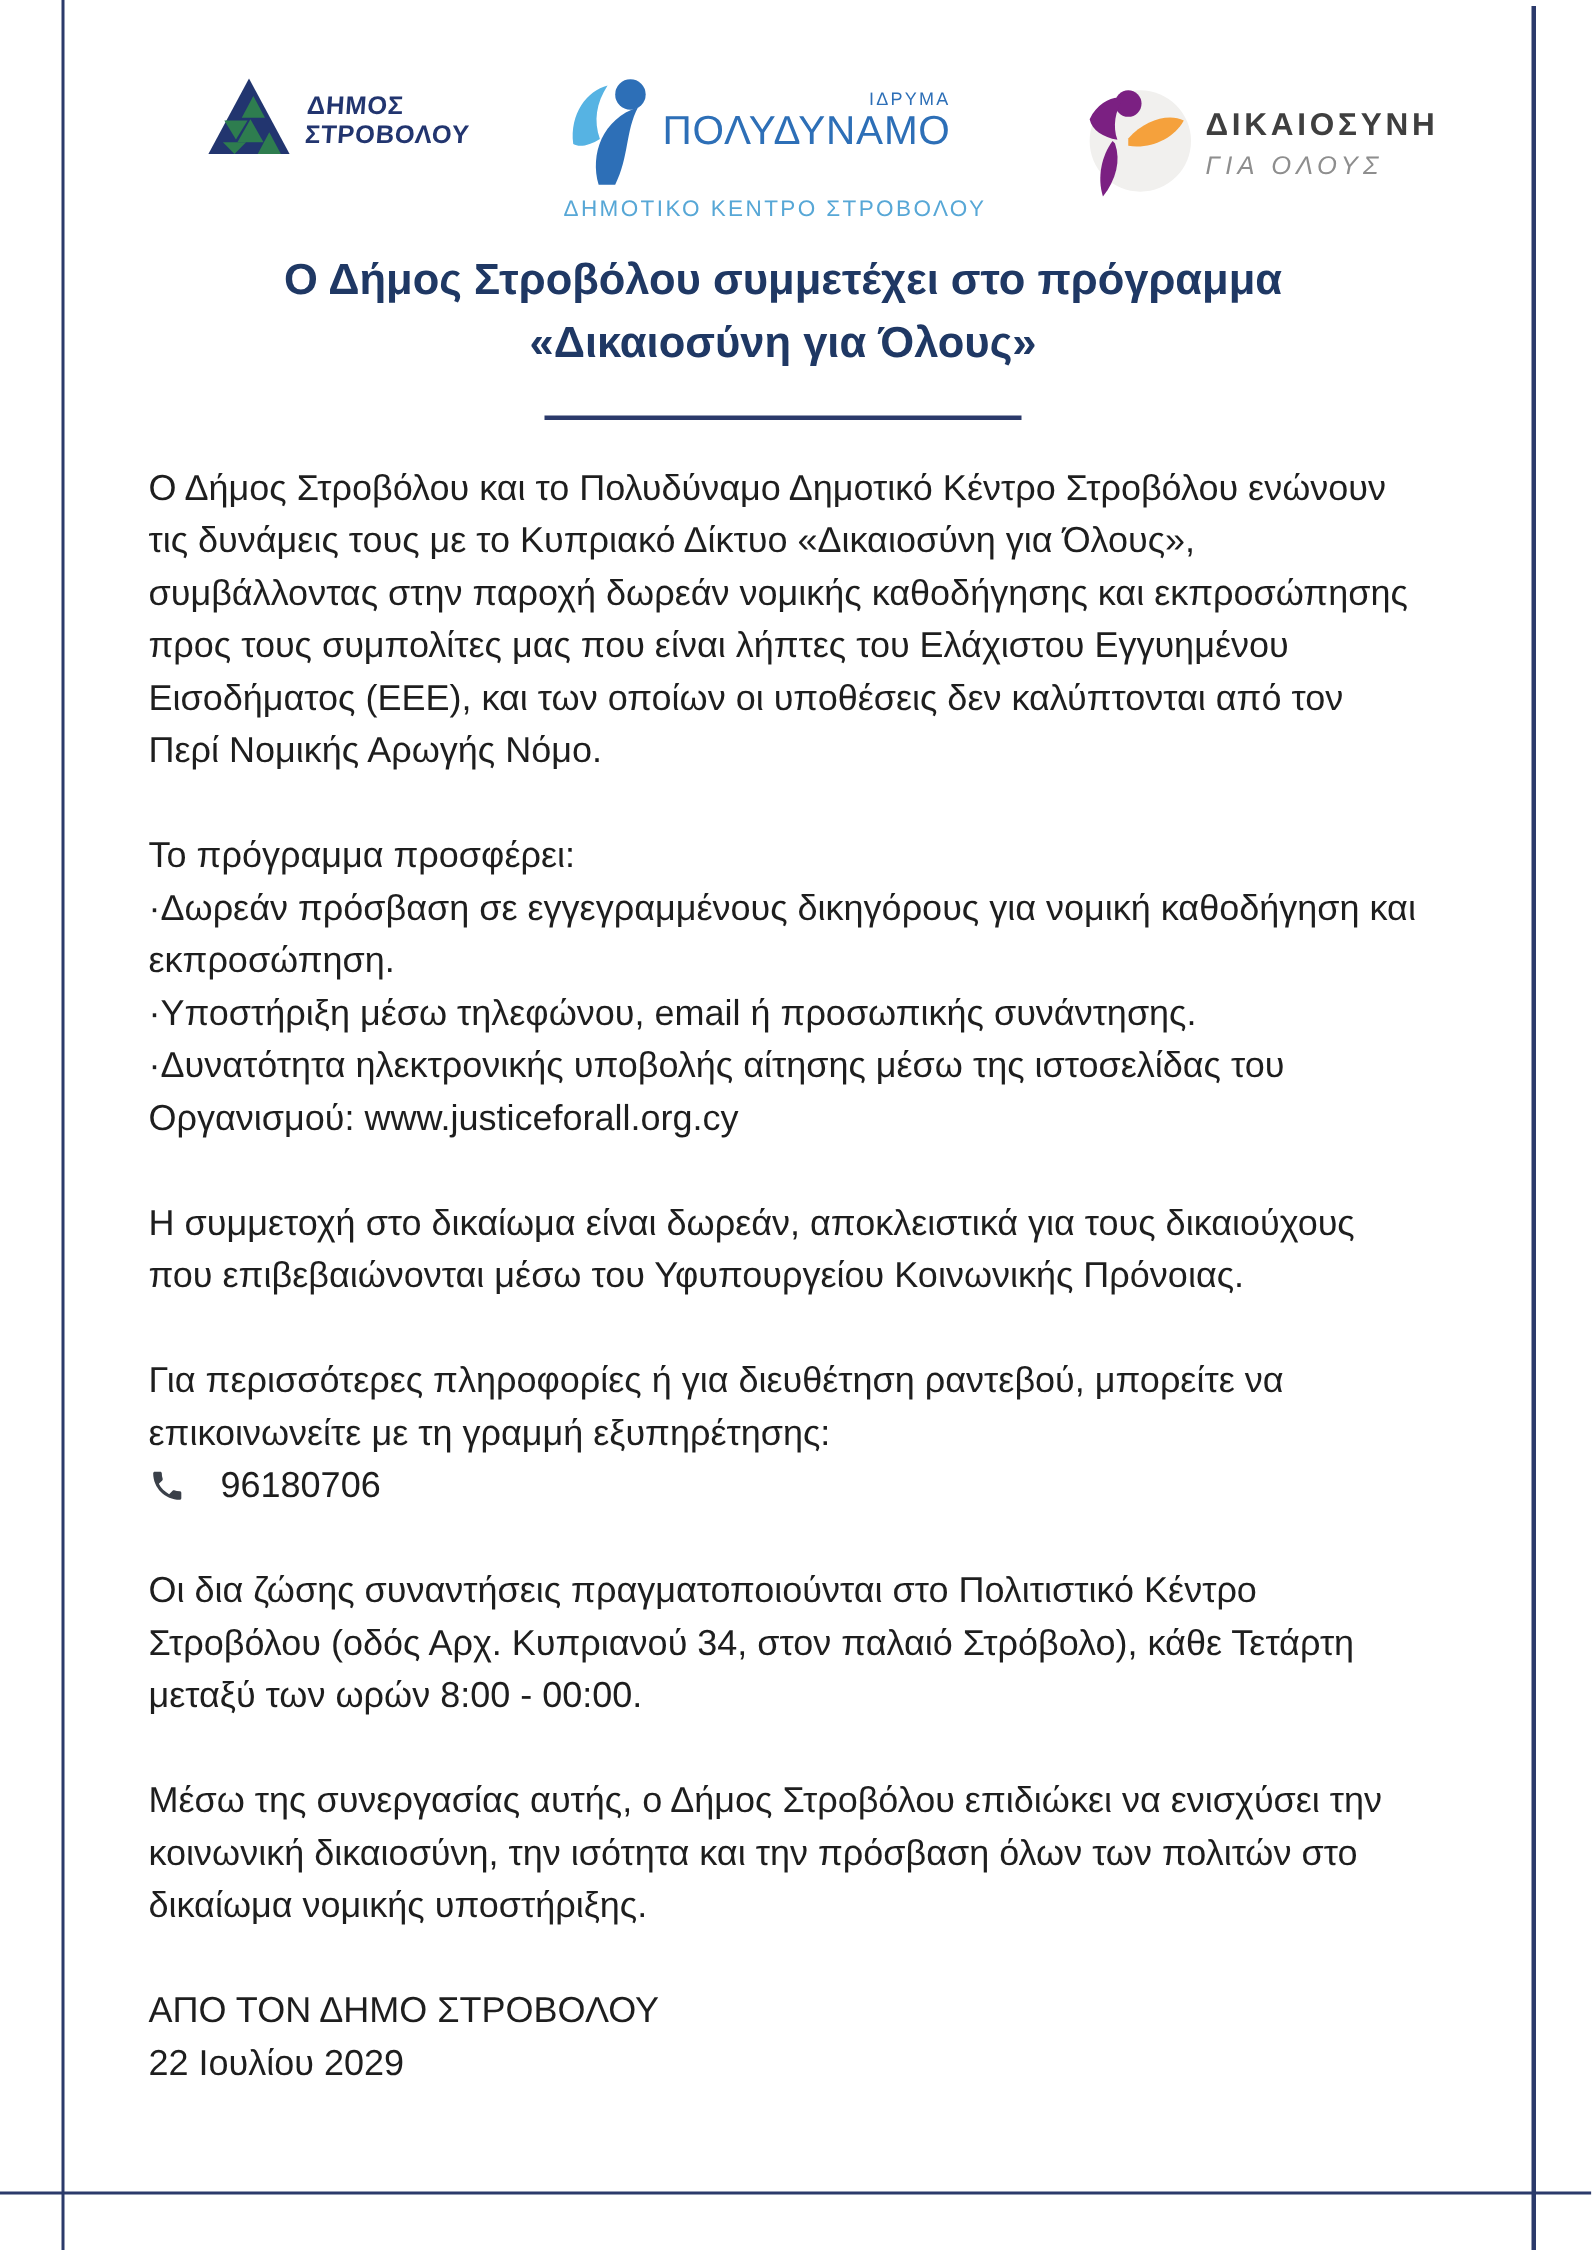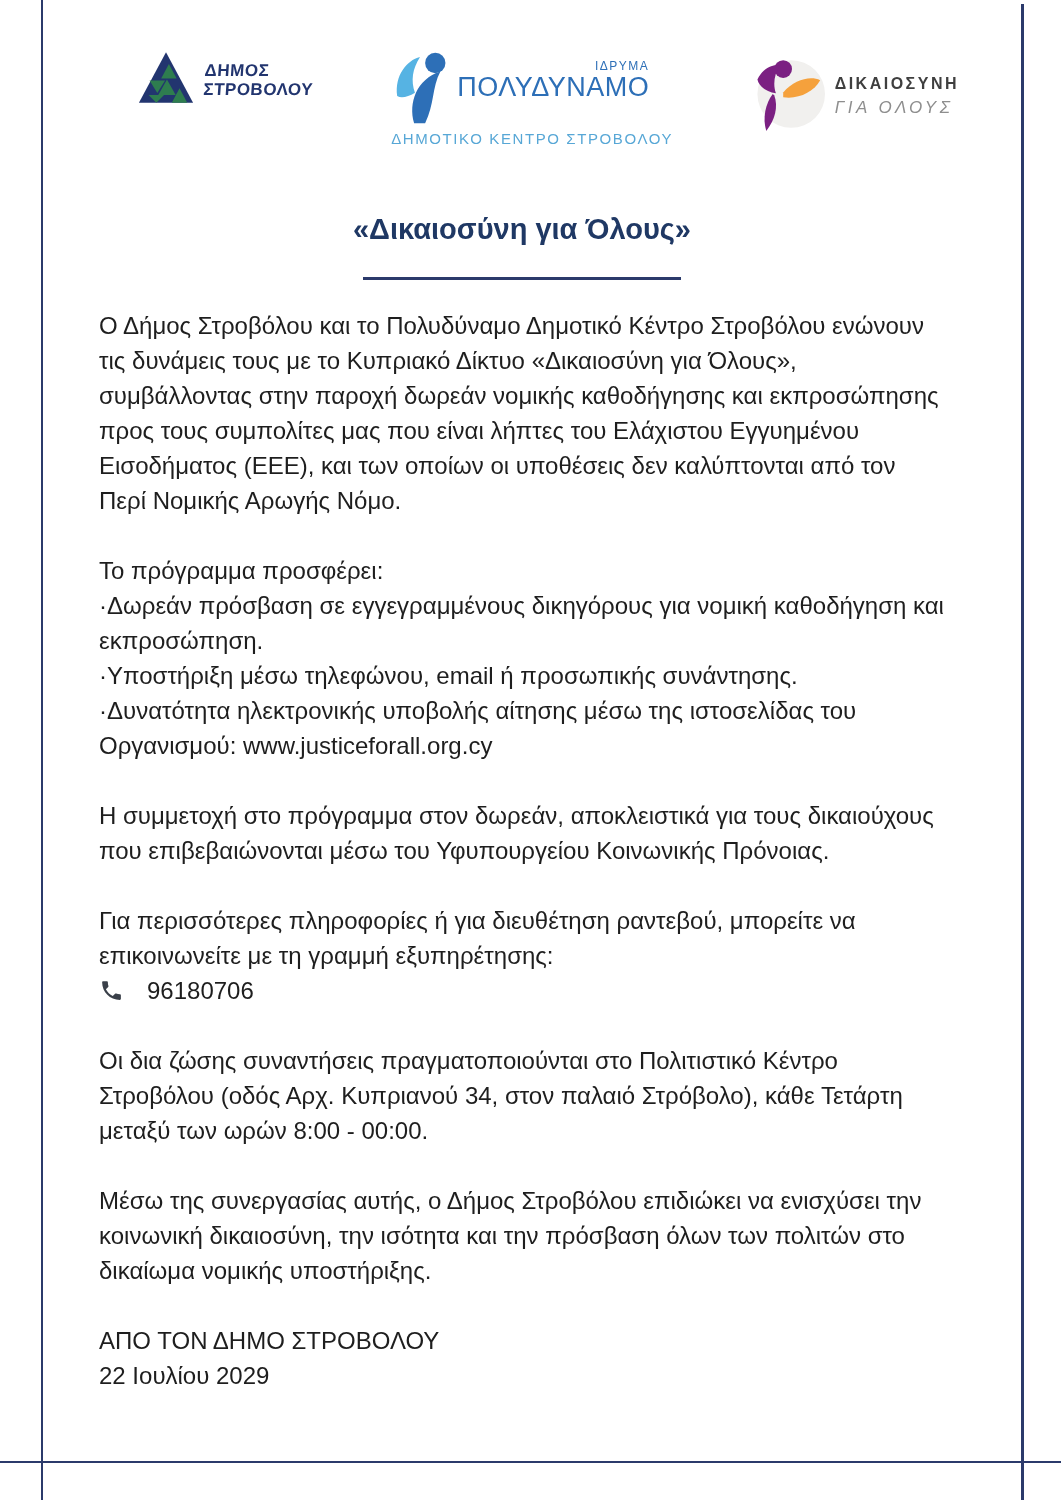--- a/index.html
+++ b/index.html
@@ -50,21 +50,21 @@
   .logo-poly { display:block; margin-top:8px; }
   .logo-poly .top { display:flex; align-items:flex-start; gap:2px; }
   .logo-poly .names { display:flex; flex-direction:column; margin-top:8px;align-items:flex-end; }
   .poly-small { color:#2d6fb7; font-size:12px; letter-spacing:1.5px; line-height:13px; }
   .poly-big   { color:#2d6fb7; font-size:27px; line-height:28px; letter-spacing:0.5px; }
   .poly-sub   { color:#57a7d6; font-size:15px; letter-spacing:1.6px; margin-top:2px; }
 
   
   .logo-justice { gap:10px; margin-top:10px; }
   .logo-justice .text { display:flex; flex-direction:column; gap:5px; }
-  .justice-l1 { color:#3f3f3f; font-weight:bold; font-size:16px; letter-spacing:2.5px; }
+  .justice-l1 { color:#3f3f3f; font-weight:bold; font-size:21px; letter-spacing:2.5px; }
   .justice-l2 { color:#8e8e8e; font-size:17px; letter-spacing:3.5px;font-style:italic; }
 
   
   .title {
     margin-top:26px;
     text-align:center;
     color:#1f3864;
     font-weight:bold;
     font-size:29px;
     line-height:42px;
@@ -147,35 +147,35 @@
           </svg>
         </span>
         <span class="text">
           <span class="justice-l1">ΔΙΚΑΙΟΣΥΝΗ</span>
           <span class="justice-l2">ΓΙΑ ΟΛΟΥΣ</span>
         </span>
       </div>
     </div>
 
     <div class="title">
-      <br>
+      <span>Ο Δήμος Στροβόλου συμμετέχει στο πρόγραμμα</span><br>
       <span>«Δικαιοσύνη για Όλους»</span>
     </div>
     <div class="divider"></div>
 
     <p class="block">Ο Δήμος Στροβόλου και το Πολυδύναμο Δημοτικό Κέντρο Στροβόλου ενώνουν τις δυνάμεις τους με το Κυπριακό Δίκτυο «Δικαιοσύνη για Όλους», συμβάλλοντας στην παροχή δωρεάν νομικής καθοδήγησης και εκπροσώπησης προς τους συμπολίτες μας που είναι λήπτες του Ελάχιστου Εγγυημένου Εισοδήματος (ΕΕΕ), και των οποίων οι υποθέσεις δεν καλύπτονται από τον Περί Νομικής Αρωγής Νόμο.</p>
 
     <div class="block">
       <div>Το πρόγραμμα προσφέρει:</div>
       <div>·Δωρεάν πρόσβαση σε εγγεγραμμένους δικηγόρους για νομική καθοδήγηση και εκπροσώπηση.</div>
       <div>·Υποστήριξη μέσω τηλεφώνου, email ή προσωπικής συνάντησης.</div>
       <div>·Δυνατότητα ηλεκτρονικής υποβολής αίτησης μέσω της ιστοσελίδας του Οργανισμού: www.justiceforall.org.cy</div>
     </div>
 
-    <p class="block"><span>Η συμμετοχή στο πρόγραμμα στον </span><span class="bold">δωρεάν</span><span>, αποκλειστικά για τους δικαιούχους που επιβεβαιώνονται μέσω του Υφυπουργείου Κοινωνικής Πρόνοιας.</span></p>
+    <p class="block"><span>Η συμμετοχή στο δικαίωμα είναι </span><span class="bold">δωρεάν</span><span>, αποκλειστικά για τους δικαιούχους που επιβεβαιώνονται μέσω του Υφυπουργείου Κοινωνικής Πρόνοιας.</span></p>
 
     <div class="block">
       <div>Για περισσότερες πληροφορίες ή για διευθέτηση ραντεβού, μπορείτε να επικοινωνείτε με τη γραμμή εξυπηρέτησης:</div>
       <div class="phone-line">
         <span>
           <svg width="25" height="25" viewBox="0 0 24 24">
             <path fill="#3a4049" d="M6.62 10.79c1.44 2.83 3.76 5.14 6.59 6.59l2.2-2.2c.27-.27.67-.36 1.02-.24 1.12.37 2.33.57 3.57.57.55 0 1 .45 1 1V20c0 .55-.45 1-1 1-9.39 0-17-7.61-17-17 0-.55.45-1 1-1h3.5c.55 0 1 .45 1 1 0 1.25.2 2.45.57 3.57.11.35.03.74-.25 1.02l-2.2 2.2z"></path>
           </svg>
         </span>
         <span>96180706</span>

